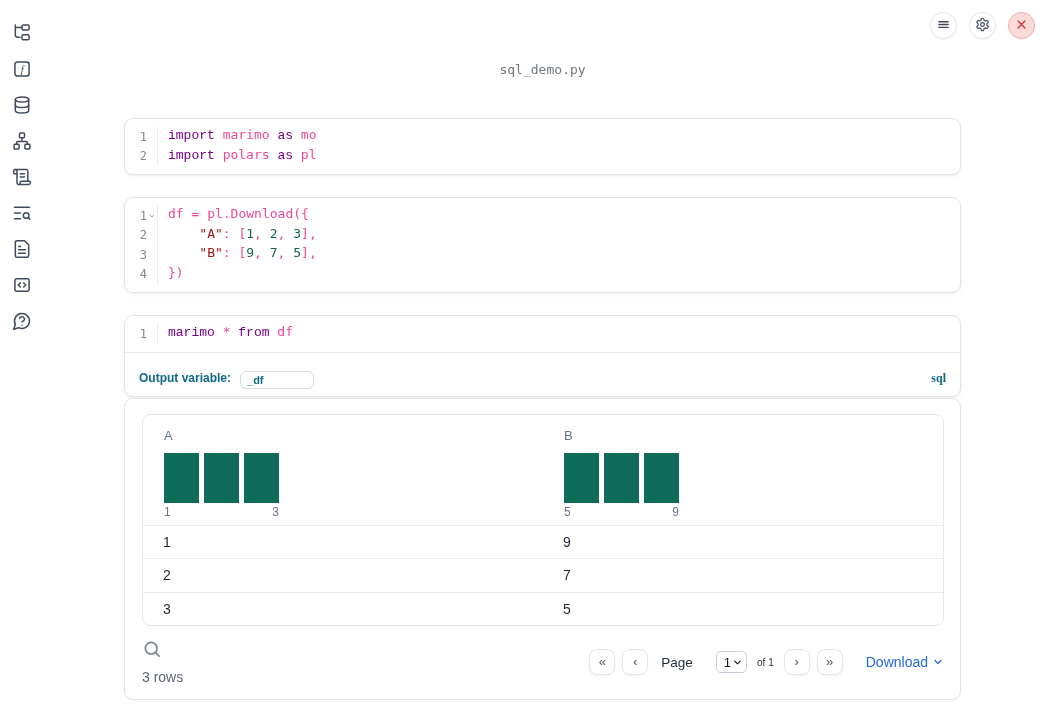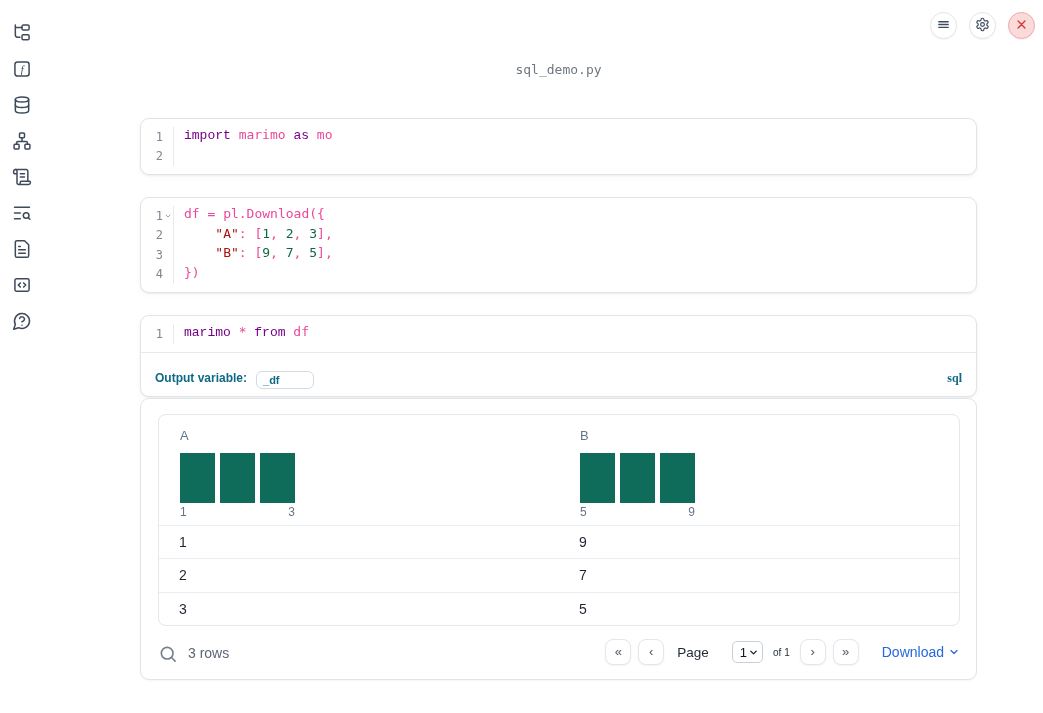--- a/index.html
+++ b/index.html
@@ -16,59 +16,59 @@
   .side-btn { width:20px; height:20px; color:#3e4a5c; background:none; border:none; padding:0; cursor:pointer; }
   .side-btn svg { width:20px; height:20px; display:block; }
   
   .topbar { position:absolute; top:12px; right:8px; display:flex; gap:12px; }
   .circle-btn { width:27px; height:27px; border-radius:50%; background:#fff;
     border:1px solid #e3e6ea; box-shadow:0 1px 2px rgba(0,0,0,.05);
     display:flex; align-items:center; justify-content:center; color:#3f4a5c; padding:0; cursor:pointer; }
   .circle-btn svg { width:15px; height:15px; }
   .circle-btn.danger { background:#fbdada; border-color:#f2a9a9; color:#d93636; }
   
-  .main { position:absolute; left:140px; top:0; width:837px; }
+  .main { position:absolute; left:124px; top:0; width:837px; }
   .nb-title { margin-top:62px; text-align:center; font:13px "DejaVu Sans Mono", monospace; color:#6e7781; }
   
   .cell { margin-top:22px; background:#fff; border:1px solid var(--c-border); border-radius:9px;
     box-shadow:0 1px 2px rgba(15,23,42,.05), 0 2px 6px rgba(15,23,42,.03); }
   .cell.first { margin-top:41px; }
   .code-area { padding:8px 0; }
   .code-line { display:flex; align-items:stretch; height:19.5px; line-height:19.5px;
     font:13px "DejaVu Sans Mono", monospace; white-space:pre; }
   .gutter { flex:none; width:33px; display:flex; justify-content:flex-end; align-items:center;
     border-right:1px solid #e6e9ed; }
   .ln { color:#7e8794; font-size:12px; }
   .fold { width:10px; color:#9aa3af; display:flex; align-items:center; justify-content:center; }
   .fold svg { width:8px; height:8px; }
   .code-text { padding-left:10px; color:#1a1a1a; }
   .tok-k { color:var(--c-kw);font-family:Liberation Mono, monospace; } .tok-s { color:var(--c-str); }
   .tok-n { color:var(--c-num); } .tok-p { color:#ec4899; }
   
   .sql-bar { border-top:1px solid #e6e9ed; display:flex; align-items:flex-start; padding:18px 14px 7px; }
   .outvar-label { font-size:12px; font-weight:bold; color:var(--c-accent); }
-  .outvar-input { margin-left:9px; width:58px; height:18px; border:1px solid #d3dbe2; border-radius:6px;
+  .outvar-input { margin-left:9px; width:74px; height:18px; border:1px solid #d3dbe2; border-radius:6px;
     font:bold 11px "Liberation Sans", sans-serif; color:var(--c-accent); padding:0 6px; outline:none; }
   .lang-badge { margin-left:auto; font-size:12px; font-weight:bold; color:var(--c-accent);font-family:Liberation Serif, serif; }
   
   .output-box { margin-top:1px; border:1px solid var(--c-border); border-radius:9px; background:#fff;
     box-shadow:0 1px 2px rgba(15,23,42,.04); }
   .table-box { margin:15px 16px 0 17px; border:1px solid #e4e7eb; border-radius:8px; overflow:hidden; }
   .thead { display:flex; padding:13px 10px 6px; }
   .tcol { width:400px; flex:none; padding-left:1px; }
   .tcol.grow, .tcell.grow { flex:1; }
   .col-label { font-size:13px; color:#64748b; padding-left:10px; }
   .hist { display:flex; gap:5px; height:50px; width:115px; margin:10px 0 0 10px; align-items:flex-end; }
   .bar { width:35px; height:100%; background:var(--c-bar); }
   .hist-labels { width:115px; margin-left:10px; display:flex; justify-content:space-between;
     font-size:12px; color:#64748b; margin-top:2px; }
   .trow { display:flex; height:33.5px; align-items:center; border-top:1px solid #e9edf2; padding:0 10px; }
   .tcell { font-size:14px; color:#1d2634; padding-left:10px; }
   .table-footer { display:flex; align-items:center; padding:13px 16px 14px 17px; }
-  .rowcount-group { display:flex; align-items:flex-end; gap:13px; color:#78808e; }
+  .rowcount-group { display:flex; align-items:flex-start; gap:13px; color:#78808e;flex-direction:column; }
   .rowcount { font-size:14px; color:#5c6676; }
   .pager { margin-left:auto; display:flex; align-items:center; gap:7px; }
   .pg-btn { width:26px; height:26px; border:1px solid #e3e6ea; border-radius:8px; background:#fff;
     box-shadow:0 1px 2px rgba(0,0,0,.05); color:#4b5563; font-size:13px; line-height:1;
     display:flex; align-items:center; justify-content:center; cursor:pointer; padding:0 0 2px; }
   .page-word { font-size:13.5px; color:#1f2937; margin:0 16px 0 6px; }
   .page-select { border:1px solid #c9cfd8; border-radius:5px; height:22px; padding:0 3px 0 7px;
     display:flex; align-items:center; font-size:13px; color:#111827; background:#fff; cursor:pointer; }
   .page-select svg { width:11px; height:11px; margin-left:1px; color:#111827; }
   .of-word { font-size:10px; color:#1f2937; margin:0 3px; }
@@ -167,21 +167,21 @@
         </svg></span>
   </button>
 </div>
 
 <main class="main">
   <div class="nb-title">sql_demo.py</div>
 
   <section class="cell first">
     <div class="code-area">
         <div class="code-line"><span class="gutter"><span class="ln">1</span><span class="fold"></span></span><span class="code-text"><span class="tok-k">import</span><span class="tok-p"> marimo </span><span class="tok-k">as</span><span class="tok-p"> mo</span></span></div>
-        <div class="code-line"><span class="gutter"><span class="ln">2</span><span class="fold"></span></span></div>
+        <div class="code-line"><span class="gutter"><span class="ln">2</span><span class="fold"></span></span><span class="code-text"><span class="tok-k">import</span><span class="tok-p"> polars </span><span class="tok-k">as</span><span class="tok-p"> pl</span></span></div>
       </div>
   </section>
 
   <section class="cell">
     <div class="code-area">
         <div class="code-line"><span class="gutter"><span class="ln">1</span><span class="fold"><svg viewBox="0 0 24 24" fill="none" stroke="currentColor" stroke-width="3" stroke-linecap="round" stroke-linejoin="round">
                 <path d="m6 9 6 6 6-6"></path>
               </svg></span></span><span class="code-text"><span class="tok-p">df = pl.Download({</span></span></div>
         <div class="code-line"><span class="gutter"><span class="ln">2</span><span class="fold"></span></span><span class="code-text"><span class="tok-p">    </span><span class="tok-s">"A"</span><span class="tok-p">: [</span><span class="tok-n">1</span><span class="tok-p">, </span><span class="tok-n">2</span><span class="tok-p">, </span><span class="tok-n">3</span><span class="tok-p">],</span></span></div>
         <div class="code-line"><span class="gutter"><span class="ln">3</span><span class="fold"></span></span><span class="code-text"><span class="tok-p">    </span><span class="tok-s">"B"</span><span class="tok-p">: [</span><span class="tok-n">9</span><span class="tok-p">, </span><span class="tok-n">7</span><span class="tok-p">, </span><span class="tok-n">5</span><span class="tok-p">],</span></span></div>

